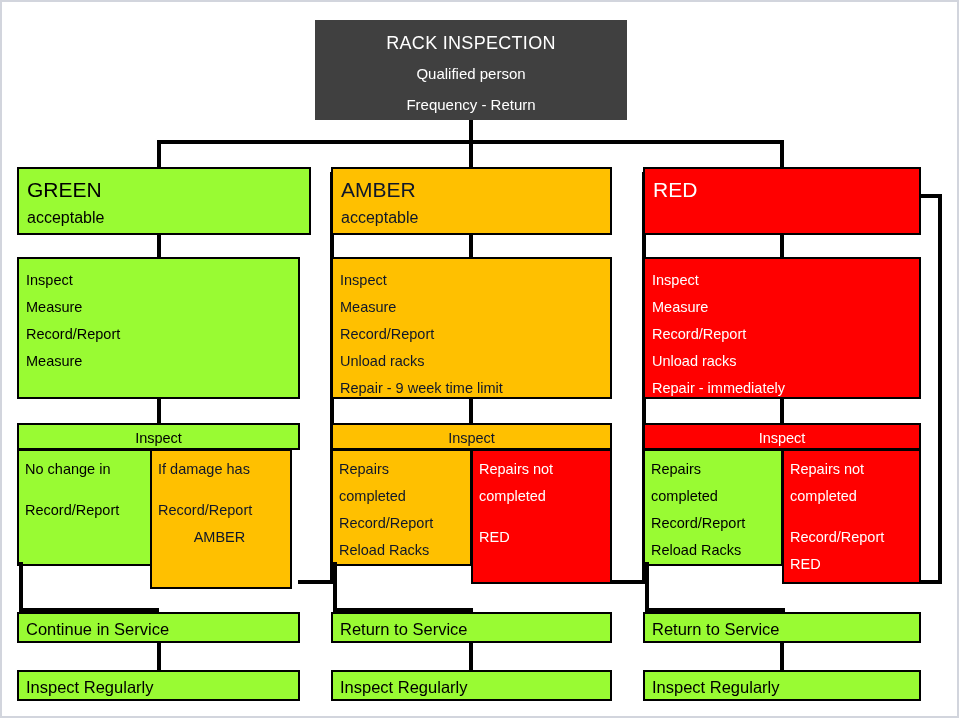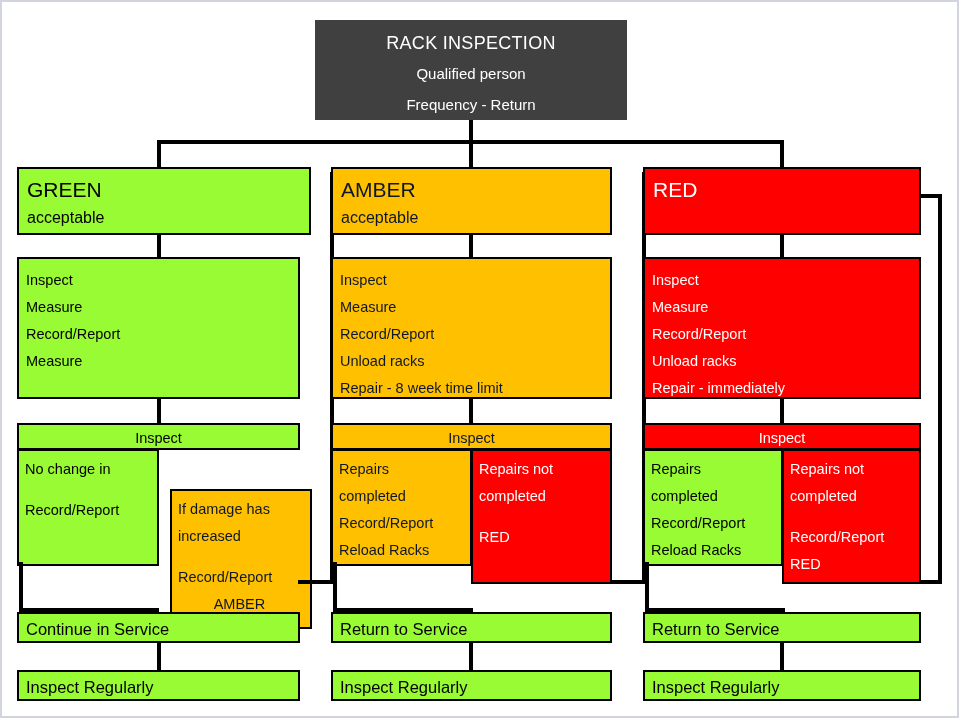--- a/index.html
+++ b/index.html
@@ -123,23 +123,22 @@
   <div class="box inspect-strip green" style="left:15px; top:421px; width:283px; height:27px;">
     <span>Inspect</span>
   </div>
 
   <div class="box subbox green" style="left:15px; top:447px; width:142px; height:117px;">
     <div class="ln">No change in</div>
     <div class="ln gap"></div>
     <div class="ln">Record/Report</div>
   </div>
 
-  <div class="box subbox amber" style="left:168px; top:447px; width:142px; height:140px;margin-top:40px;">
+  <div class="box subbox amber" style="left:148px; top:447px; width:142px; height:140px;">
     <div class="ln">If damage has</div>
-    <div class="ln">increased</div>
     <div class="ln gap"></div>
     <div class="ln">Record/Report</div>
     <div class="ln center">AMBER</div>
   </div>
 
   <div class="line vline" style="left:17px; top:560px; height:50px;"></div>
   <div class="line hline" style="left:17px; top:606px; width:140px;"></div>
 
   <div class="line hline" style="left:296px; top:578px; width:36px;"></div>
   <div class="line vline" style="left:328px; top:170px; height:412px;"></div>
@@ -160,21 +159,21 @@
     <div class="cat-sub">acceptable</div>
   </div>
 
   <div class="line vline" style="left:467px; top:233px; height:23px;"></div>
 
   <div class="box actions amber" style="left:329px; top:255px; width:281px; height:142px;">
     <div class="ln">Inspect</div>
     <div class="ln">Measure</div>
     <div class="ln">Record/Report</div>
     <div class="ln">Unload racks</div>
-    <div class="ln">Repair - 8 week time limit</div>
+    <div class="ln">Repair - 9 week time limit</div>
   </div>
 
   <div class="line vline" style="left:467px; top:397px; height:25px;"></div>
 
   <div class="box inspect-strip amber" style="left:329px; top:421px; width:281px; height:27px;">
     <span>Inspect</span>
   </div>
 
   <div class="box subbox amber" style="left:329px; top:447px; width:141px; height:117px;">
     <div class="ln">Repairs</div>

